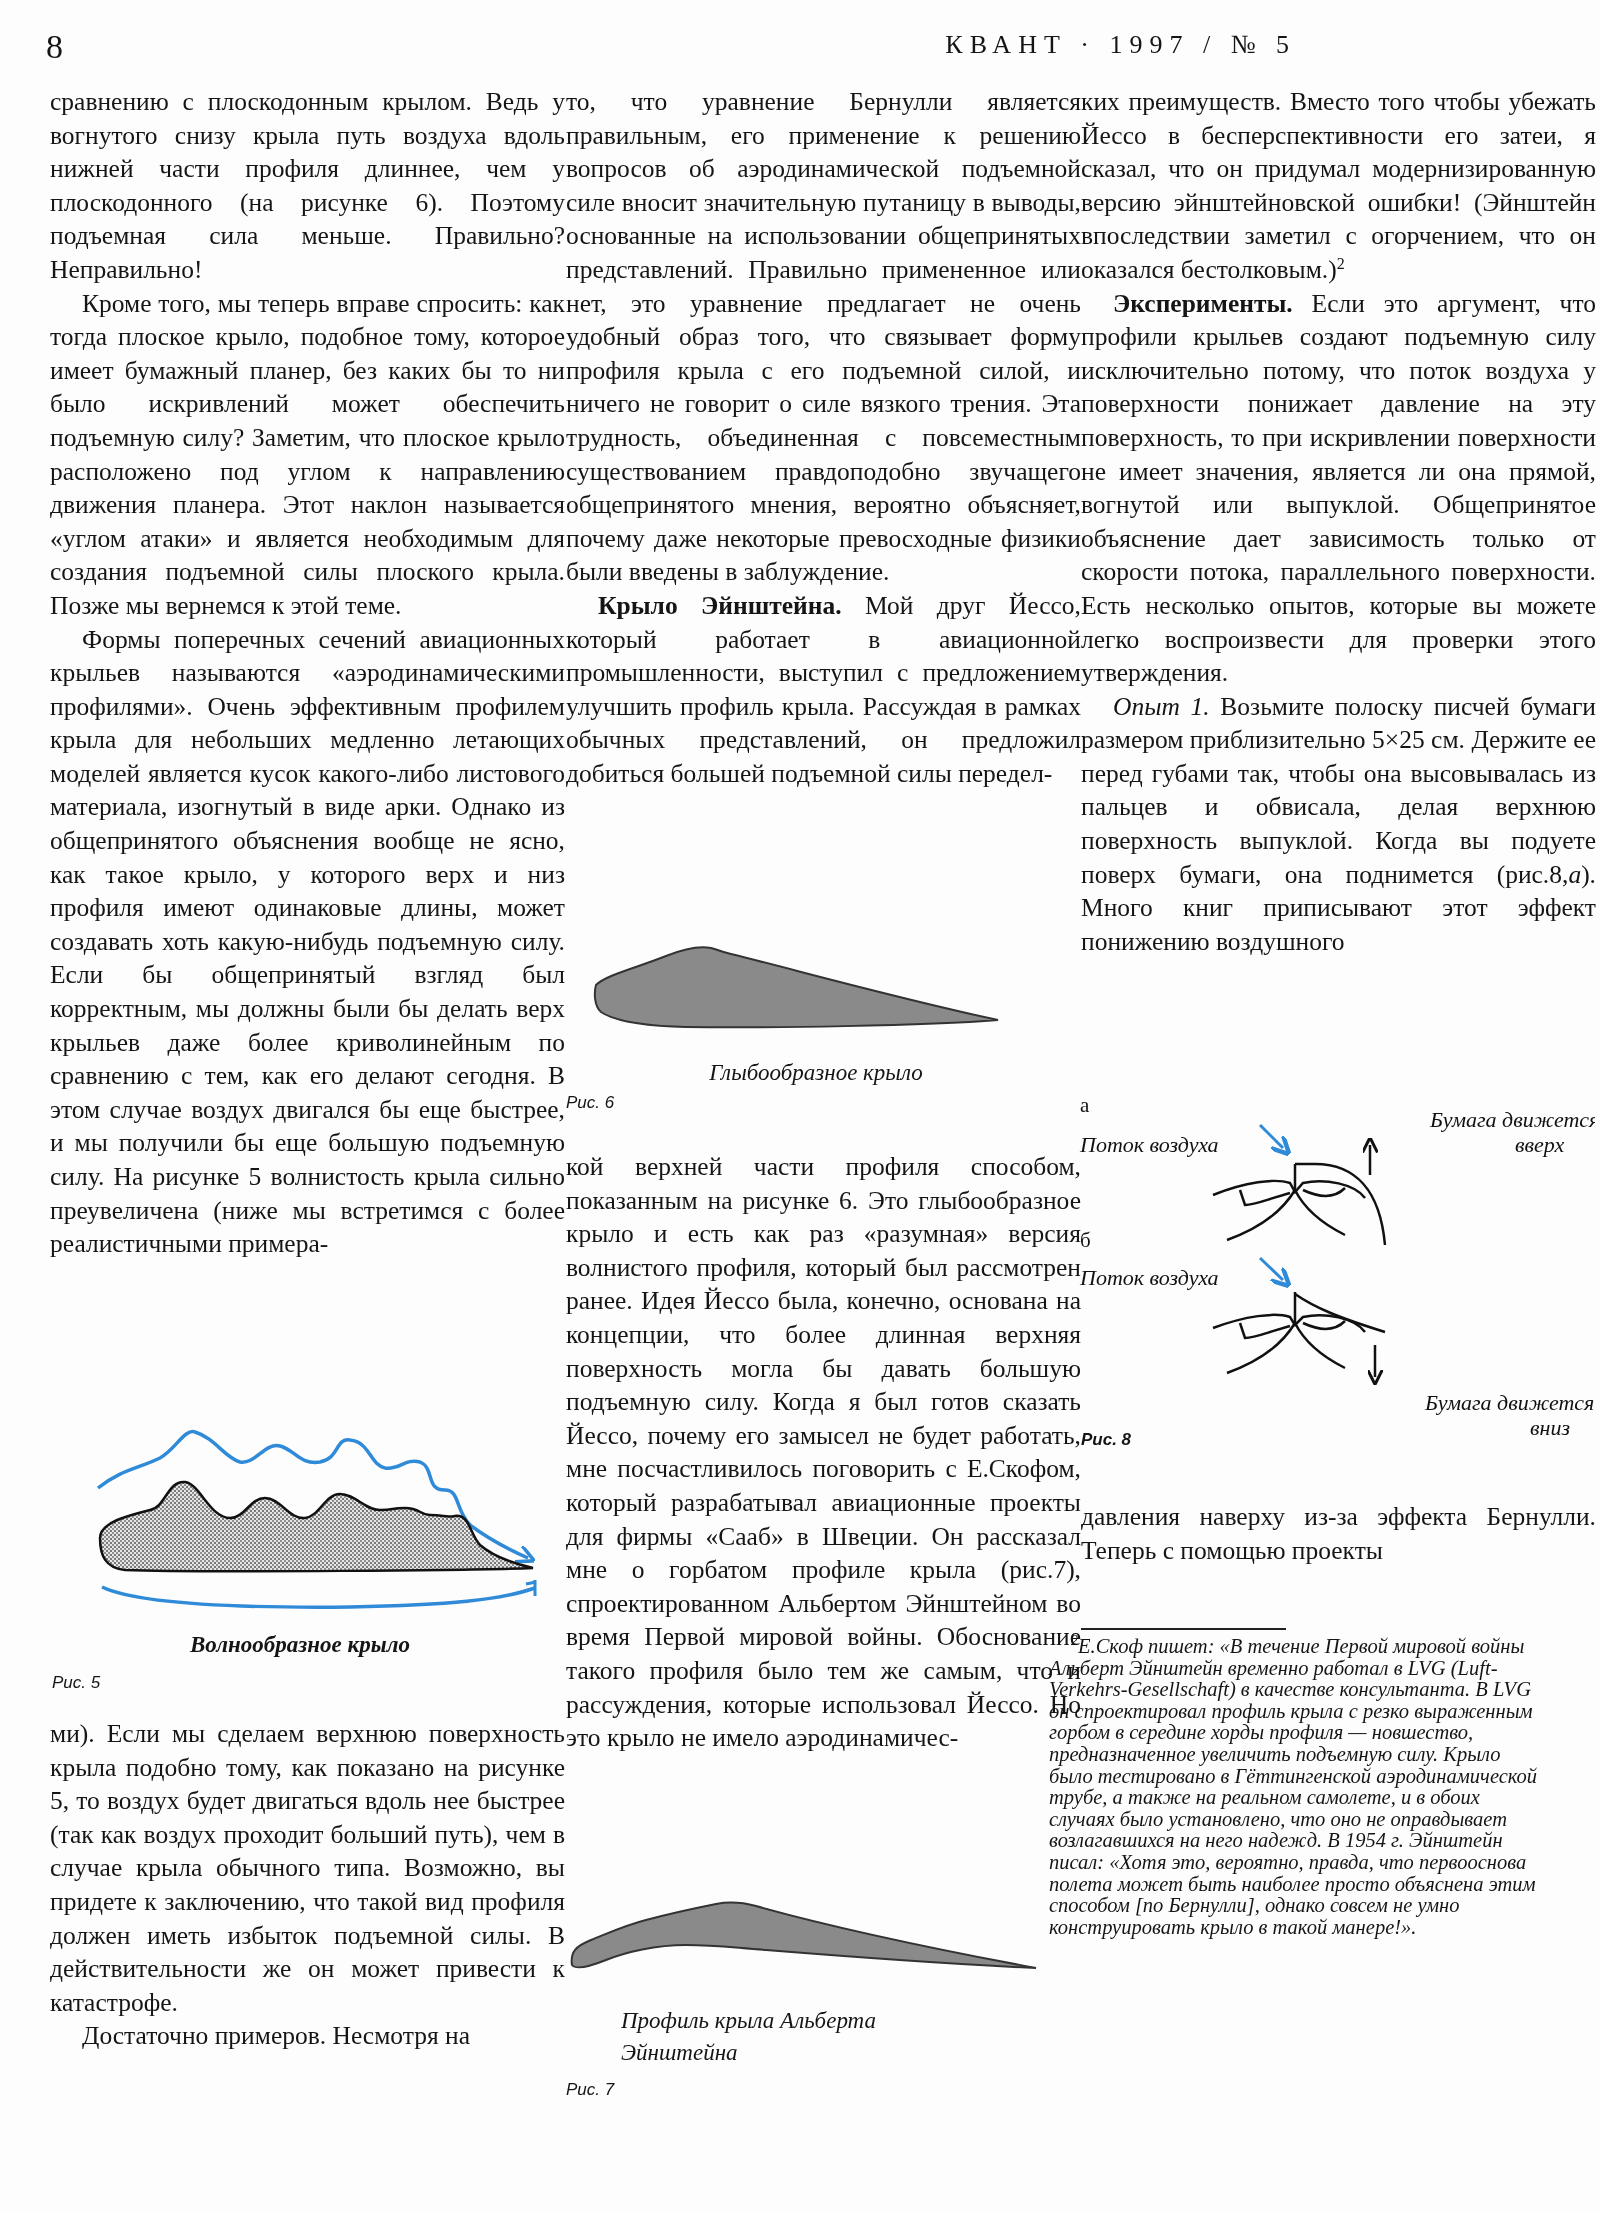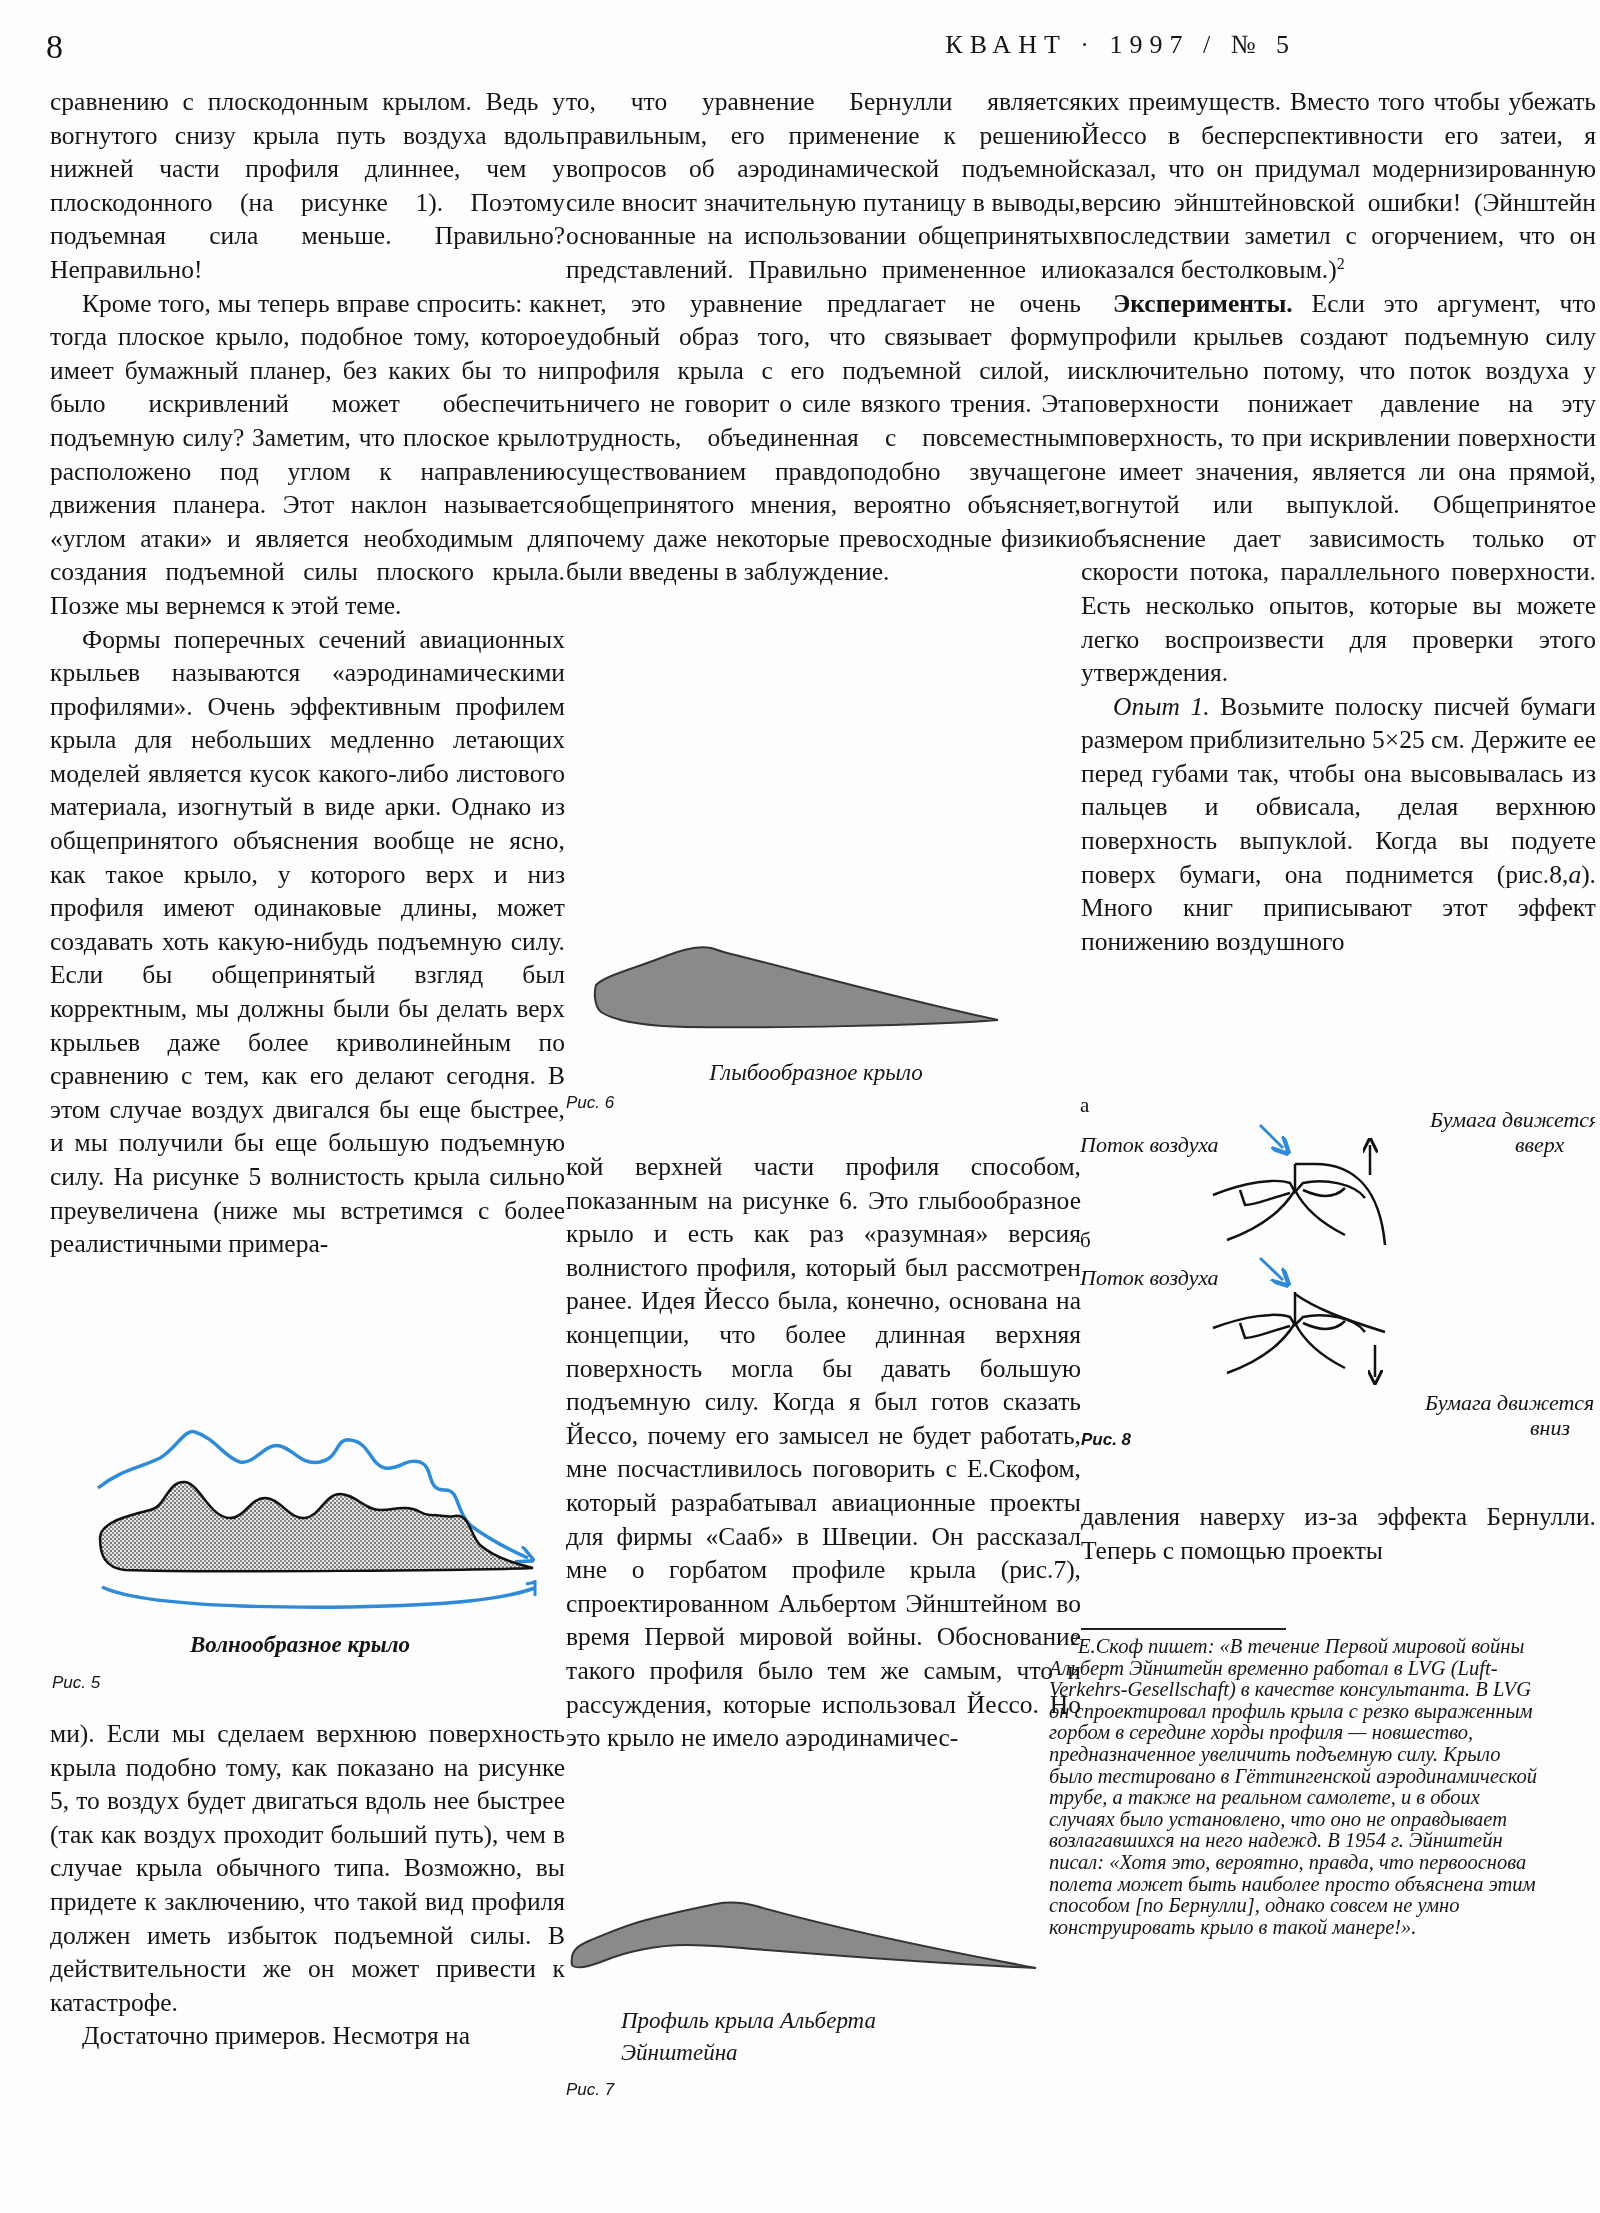--- a/index.html
+++ b/index.html
@@ -27,21 +27,21 @@
   sup { font-size: 16px; line-height: 0; }
   svg text { font-family: "Liberation Serif", "DejaVu Serif", serif; }
 </style>
 </head>
 <body>
 
 <div class="page-number">8</div>
 <div class="running-head">КВАНТ · 1997 / № 5</div>
 
 <div class="col col1">
-  <p class="noindent">сравнению с плоскодонным крылом. Ведь у вогнутого снизу крыла путь воздуха вдоль нижней части профиля длиннее, чем у плоскодонного (на рисунке 1). Поэтому подъемная сила меньше. Правильно? Неправильно!</p>
+  <p class="noindent">сравнению с плоскодонным крылом. Ведь у вогнутого снизу крыла путь воздуха вдоль нижней части профиля длиннее, чем у плоскодонного (на рисунке 6). Поэтому подъемная сила меньше. Правильно? Неправильно!</p>
   <p class="indent">Кроме того, мы теперь вправе спросить: как тогда плоское крыло, подобное тому, которое имеет бумажный планер, без каких бы то ни было искривлений может обеспечить подъемную силу? Заметим, что плоское крыло расположено под углом к направлению движения планера. Этот наклон называется «углом атаки» и является необходимым для создания подъемной силы плоского крыла. Позже мы вернемся к этой теме.</p>
   <p class="indent">Формы поперечных сечений авиационных крыльев называются «аэродинамическими профилями». Очень эффективным профилем крыла для небольших медленно летающих моделей является кусок какого-либо листового материала, изогнутый в виде арки. Однако из общепринятого объяснения вообще не ясно, как такое крыло, у которого верх и низ профиля имеют одинаковые длины, может создавать хоть какую-нибудь подъемную силу. Если бы общепринятый взгляд был корректным, мы должны были бы делать верх крыльев даже более криволинейным по сравнению с тем, как его делают сегодня. В этом случае воздух двигался бы еще быстрее, и мы получили бы еще большую подъемную силу. На рисунке 5 волнистость крыла сильно преувеличена (ниже мы встретимся с более реалистичными примера-</p>
 </div>
 
 <div class="figure" style="left:50px; top:1410px; width:500px; height:290px;font-weight:bold;">
   <svg width="500" height="230" viewBox="0 0 500 230">
     <defs>
       <pattern id="dots" width="4" height="4" patternUnits="userSpaceOnUse">
         <rect width="4" height="4" fill="#e6e6e6"></rect>
         <circle cx="1" cy="1" r="0.9" fill="#444"></circle>
@@ -61,20 +61,21 @@
 </div>
 <div class="fig-label" style="left:52px; top:1673px;">Рис. 5</div>
 
 <div class="col col1" style="top:1717px;">
   <p class="noindent">ми). Если мы сделаем верхнюю поверхность крыла подобно тому, как показано на рисунке 5, то воздух будет двигаться вдоль нее быстрее (так как воздух проходит больший путь), чем в случае крыла обычного типа. Возможно, вы придете к заключению, что такой вид профиля должен иметь избыток подъемной силы. В действительности же он может привести к катастрофе.</p>
   <p class="indent">Достаточно примеров. Несмотря на</p>
 </div>
 
 <div class="col col2">
   <p class="noindent">то, что уравнение Бернулли является правильным, его применение к решению вопросов об аэродинамической подъемной силе вносит значительную путаницу в выводы, основанные на использовании общепринятых представлений. Правильно примененное или нет, это уравнение предлагает не очень удобный образ того, что связывает форму профиля крыла с его подъемной силой, и ничего не говорит о силе вязкого трения. Эта трудность, объединенная с повсеместным существованием правдоподобно звучащего общепринятого мнения, вероятно объясняет, почему даже некоторые превосходные физики были введены в заблуждение.</p>
+  <p class="indent"><span class="bold">Крыло Эйнштейна.</span><span> Мой друг Йессо, который работает в авиационной промышленности, выступил с предложением улучшить профиль крыла. Рассуждая в рамках обычных представлений, он предложил добиться большей подъемной силы передел-</span></p>
 </div>
 
 <div class="figure" style="left:566px; top:930px; width:500px; height:170px;">
   <svg width="500" height="110" viewBox="0 0 500 110">
     <path d="M30,55 C40,45 70,38 100,26 C120,18 135,16 145,18 C150,19 155,22 165,24 C230,40 330,68 432,90 C360,96 200,98 120,97 C80,96 50,92 35,82 C28,76 28,62 30,55 Z" fill="#8a8a8a" stroke="#333" stroke-width="2"></path>
   </svg>
   <div class="fig-caption" style="position:absolute; left:0; width:500px; top:130px;">Глыбообразное крыло</div>
 </div>
 <div class="fig-label" style="left:566px; top:1093px;">Рис. 6</div>
 

